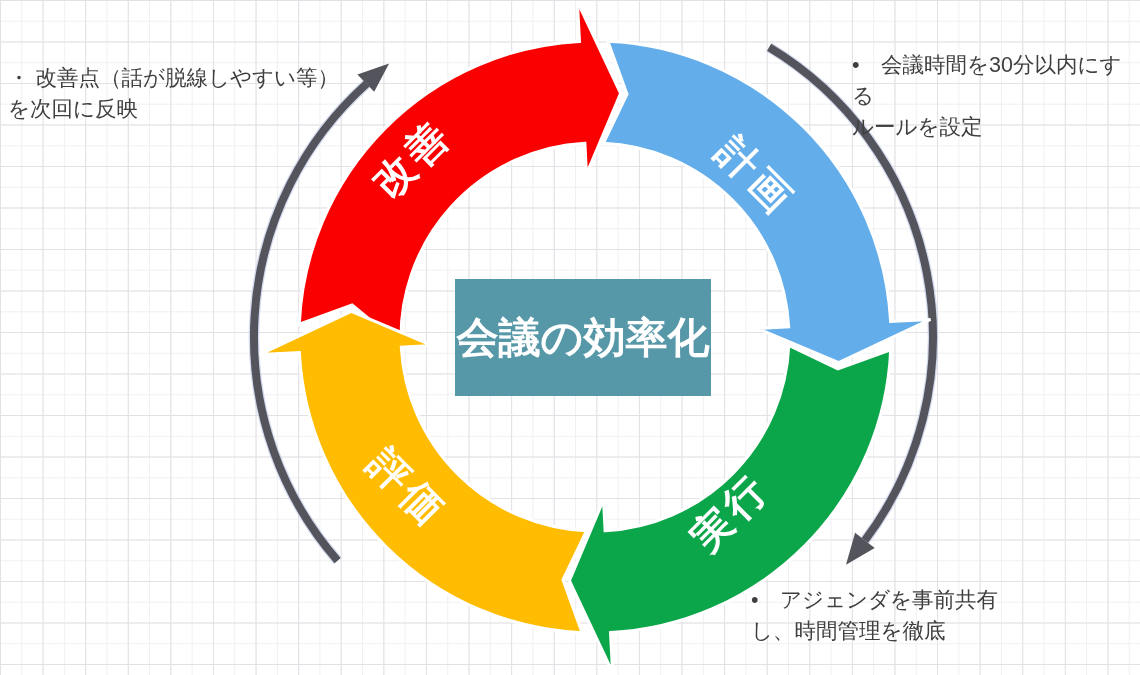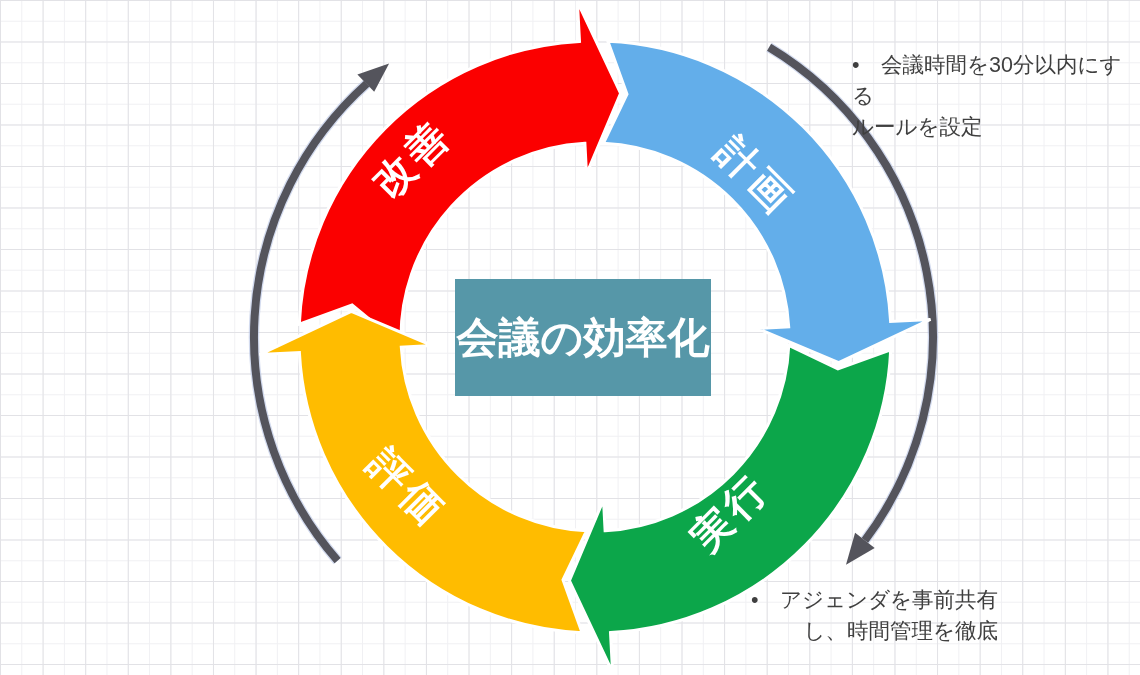--- a/index.html
+++ b/index.html
@@ -40,21 +40,21 @@
   }
   .note {
     position: absolute;
     color: #3f3f3f;
     font-size: 21.5px;
     line-height: 31px;
     white-space: pre-line;
   }
   #note-act   { left: 8px;   top: 63px;  }
   #note-plan  { left: 843px; top: 50px; margin-left: 9px;  }
-  #note-do    { left: 751px; top: 585px; text-align: right; }
+  #note-do    { left: 751px; top: 585px; }
   #note-check { left: 92px;  top: 603px; }
 </style>
 </head>
 <body>
 
 <div id="stage">
 
   <svg id="cycle-svg" width="1140" height="675" viewBox="0 0 1140 675">
 
     <g>
@@ -76,18 +76,20 @@
 
   <div class="seg-label rot-neg45" style="left:412px; top:158px;">改善</div>
   <div class="seg-label rot-pos45" style="left:756px; top:176px;">計画</div>
   <div class="seg-label rot-neg45" style="left:730px; top:512px;">実行</div>
   <div class="seg-label rot-pos45" style="left:408px; top:488px;">評価</div>
 
   <div id="center-box">
     <span>会議の効率化</span>
   </div>
 
+  <div class="note" id="note-act">・ 改善点（話が脱線しやすい等）
+を次回に反映</div>
   <div class="note" id="note-plan">•　会議時間を30分以内にする
 ルールを設定</div>
   <div class="note" id="note-do">•　アジェンダを事前共有
 し、時間管理を徹底</div>
 
 </div>
 
 </body></html>

